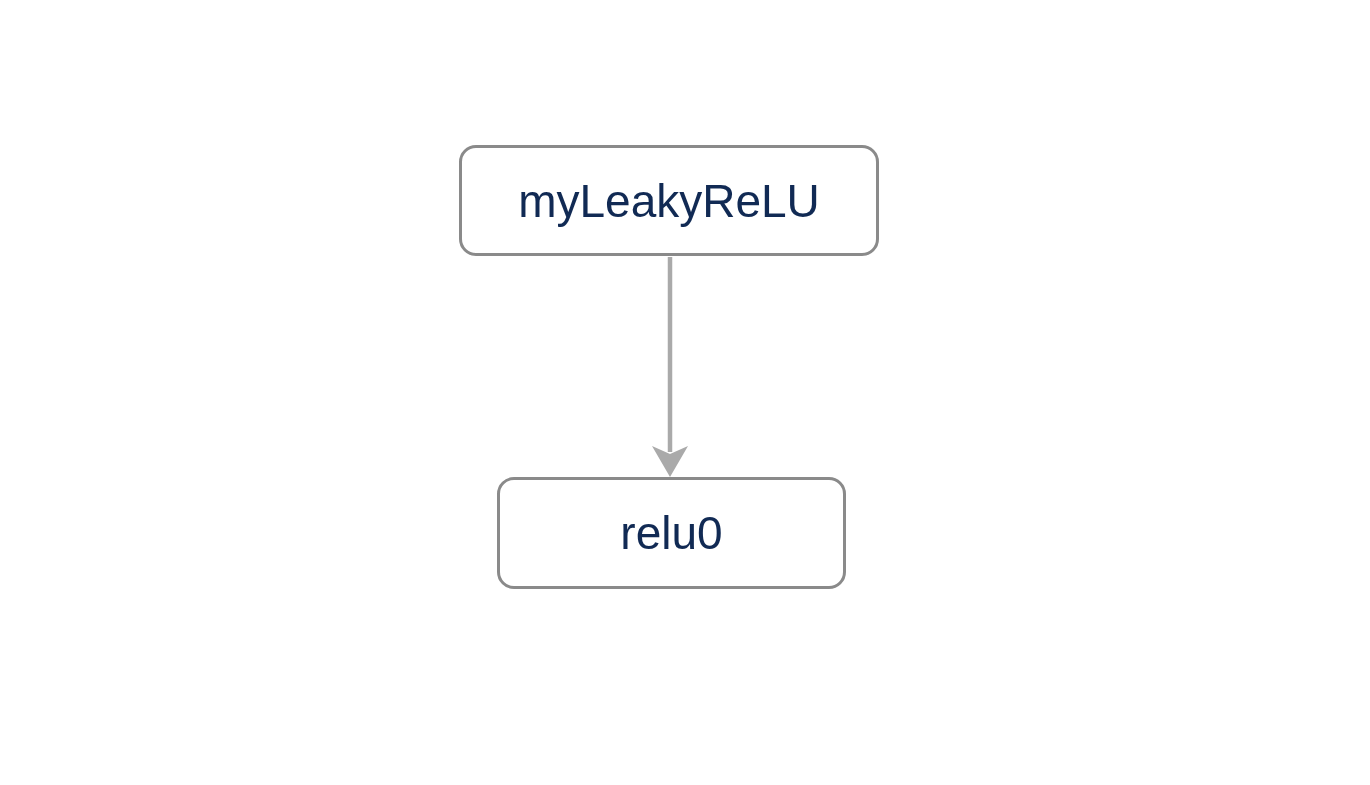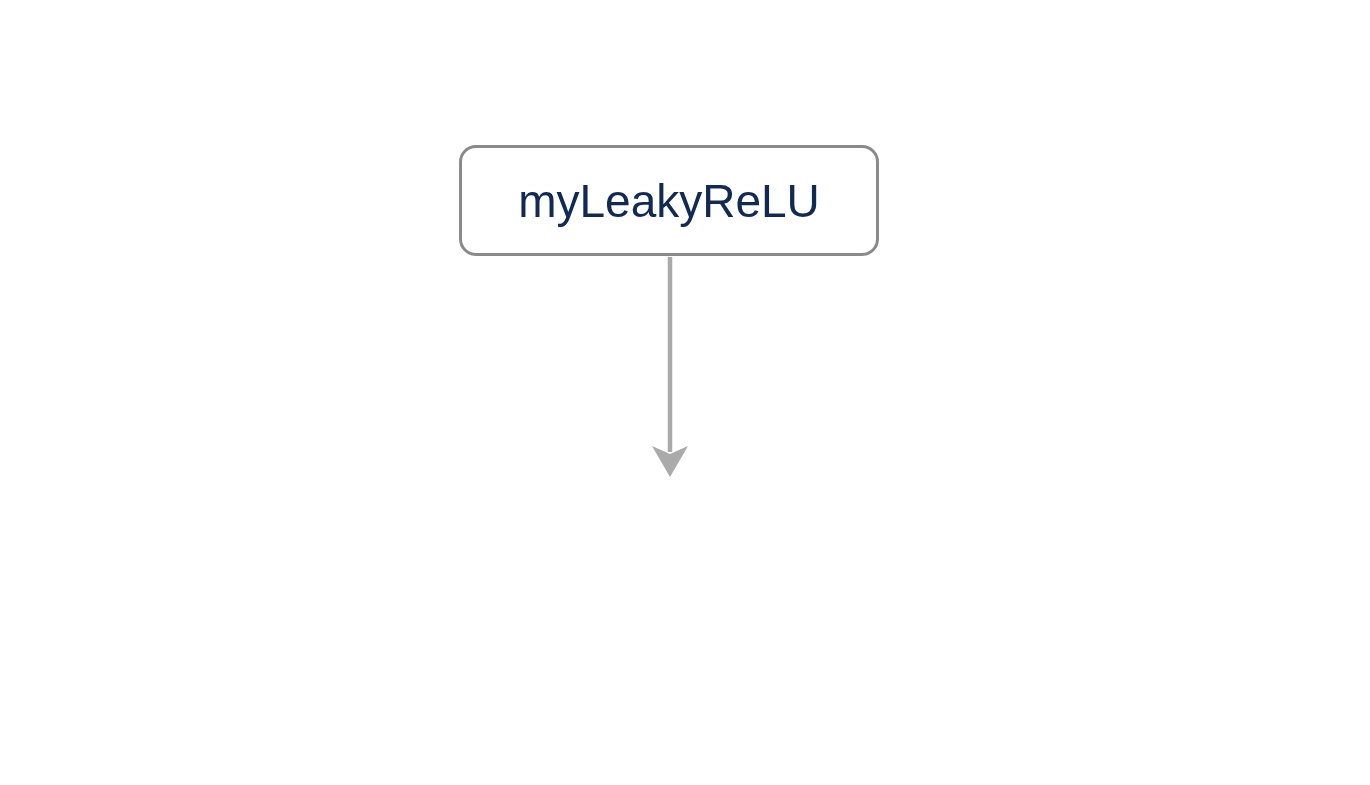--- a/index.html
+++ b/index.html
@@ -65,14 +65,17 @@
 
   <svg class="edge-svg" viewBox="0 0 1370 785" xmlns="http://www.w3.org/2000/svg">
     <line x1="670" y1="257" x2="670" y2="452" stroke="var(--arrow)" stroke-width="4.5"></line>
     <polygon points="652,446 670,477 688,446 670,454" fill="var(--arrow)"></polygon>
   </svg>
 
   <div class="node node-top">
     <span class="node-label">myLeakyReLU</span>
   </div>
 
+  <div class="node node-bottom">
+    <span class="node-label">relu0</span>
+  </div>
 
 </div>
 
 </body></html>

